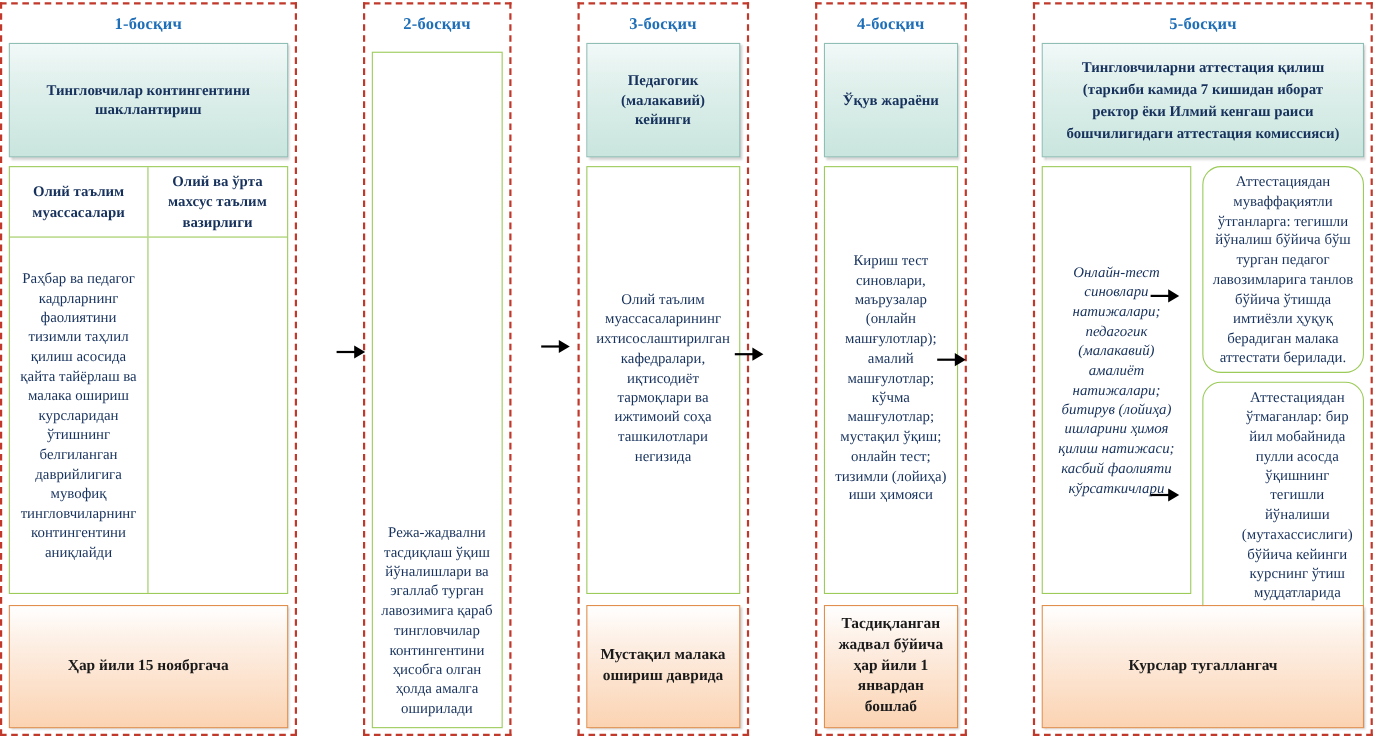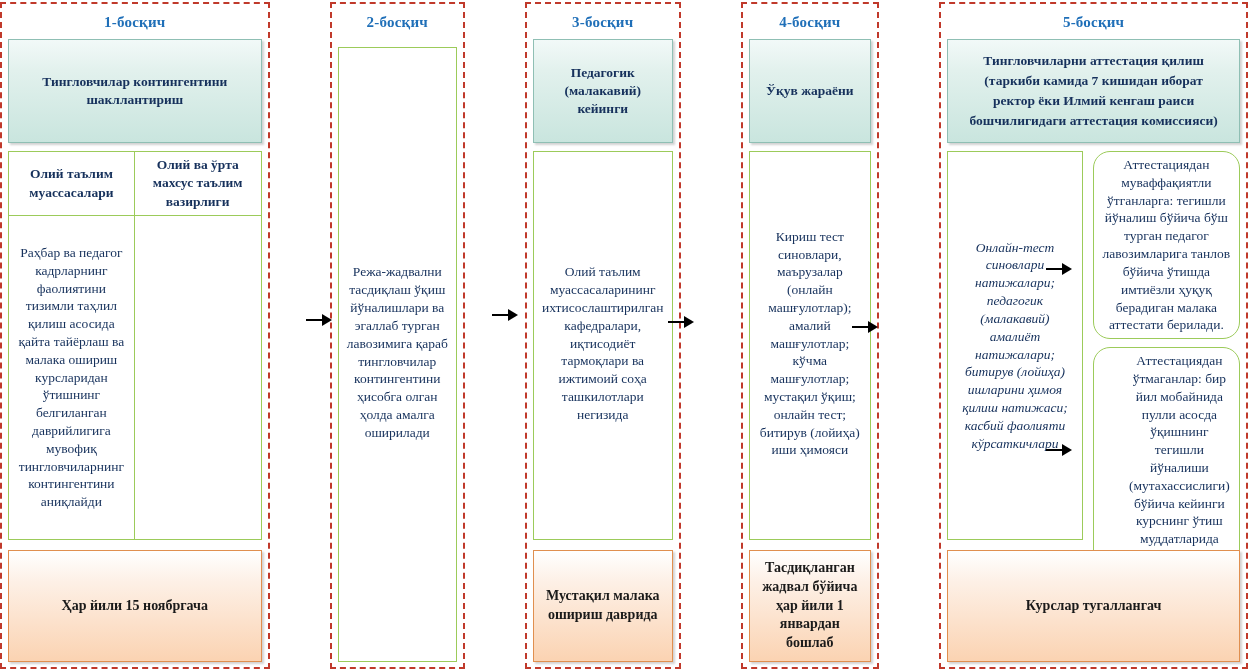--- a/index.html
+++ b/index.html
@@ -194,21 +194,21 @@
         </div>
       </div>
     </div>
     <div class="orange-box">Ҳар йили 15 ноябргача</div>
   </div>
 
   <div class="stage" style="width:162px;">
     <div class="stage-title">2-босқич</div>
     <div class="green-row">
       <div class="green-box">
-        <div class="gb-body top" style="align-items:center;padding-top:4px;">
+        <div class="gb-body top" style="align-items:flex-end;padding-top:4px;">
           <p>Режа-жадвални тасдиқлаш ўқиш йўналишлари ва эгаллаб турган лавозимига қараб тингловчилар контингентини ҳисобга олган ҳолда амалга оширилади</p>
         </div>
       </div>
     </div>
   </div>
 
   <div class="stage" style="width:164px;">
     <div class="stage-title">3-босқич</div>
     <div class="teal-box">Педагогик (малакавий) кейинги</div>
     <div class="green-row">
@@ -220,21 +220,21 @@
     </div>
     <div class="orange-box">Мустақил малака ошириш даврида</div>
   </div>
 
   <div class="stage" style="width:166px;">
     <div class="stage-title">4-босқич</div>
     <div class="teal-box">Ўқув жараёни</div>
     <div class="green-row">
       <div class="green-box">
         <div class="gb-body top" style="align-items:center;padding-top:4px;">
-          <p>Кириш тест синовлари, маърузалар (онлайн машғулотлар); амалий машғулотлар; кўчма машғулотлар; мустақил ўқиш; онлайн тест; битирув (лойиҳа) иши ҳимояси</p>
+          <p>Кириш тест синовлари, маърузалар (онлайн машғулотлар); амалий машғулотлар; кўчма машғулотлар; мустақил ўқиш; онлайн тест; тизимли (лойиҳа) иши ҳимояси</p>
         </div>
       </div>
     </div>
     <div class="orange-box">Тасдиқланган жадвал бўйича ҳар йили 1 январдан бошлаб</div>
   </div>
 
   <div class="stage" style="width:374px;">
     <div class="stage-title">5-босқич</div>
     <div class="teal-box wide">Тингловчиларни аттестация қилиш (таркиби камида 7 кишидан иборат ректор ёки Илмий кенгаш раиси бошчилигидаги аттестация комиссияси)</div>
     <div class="green-row">

